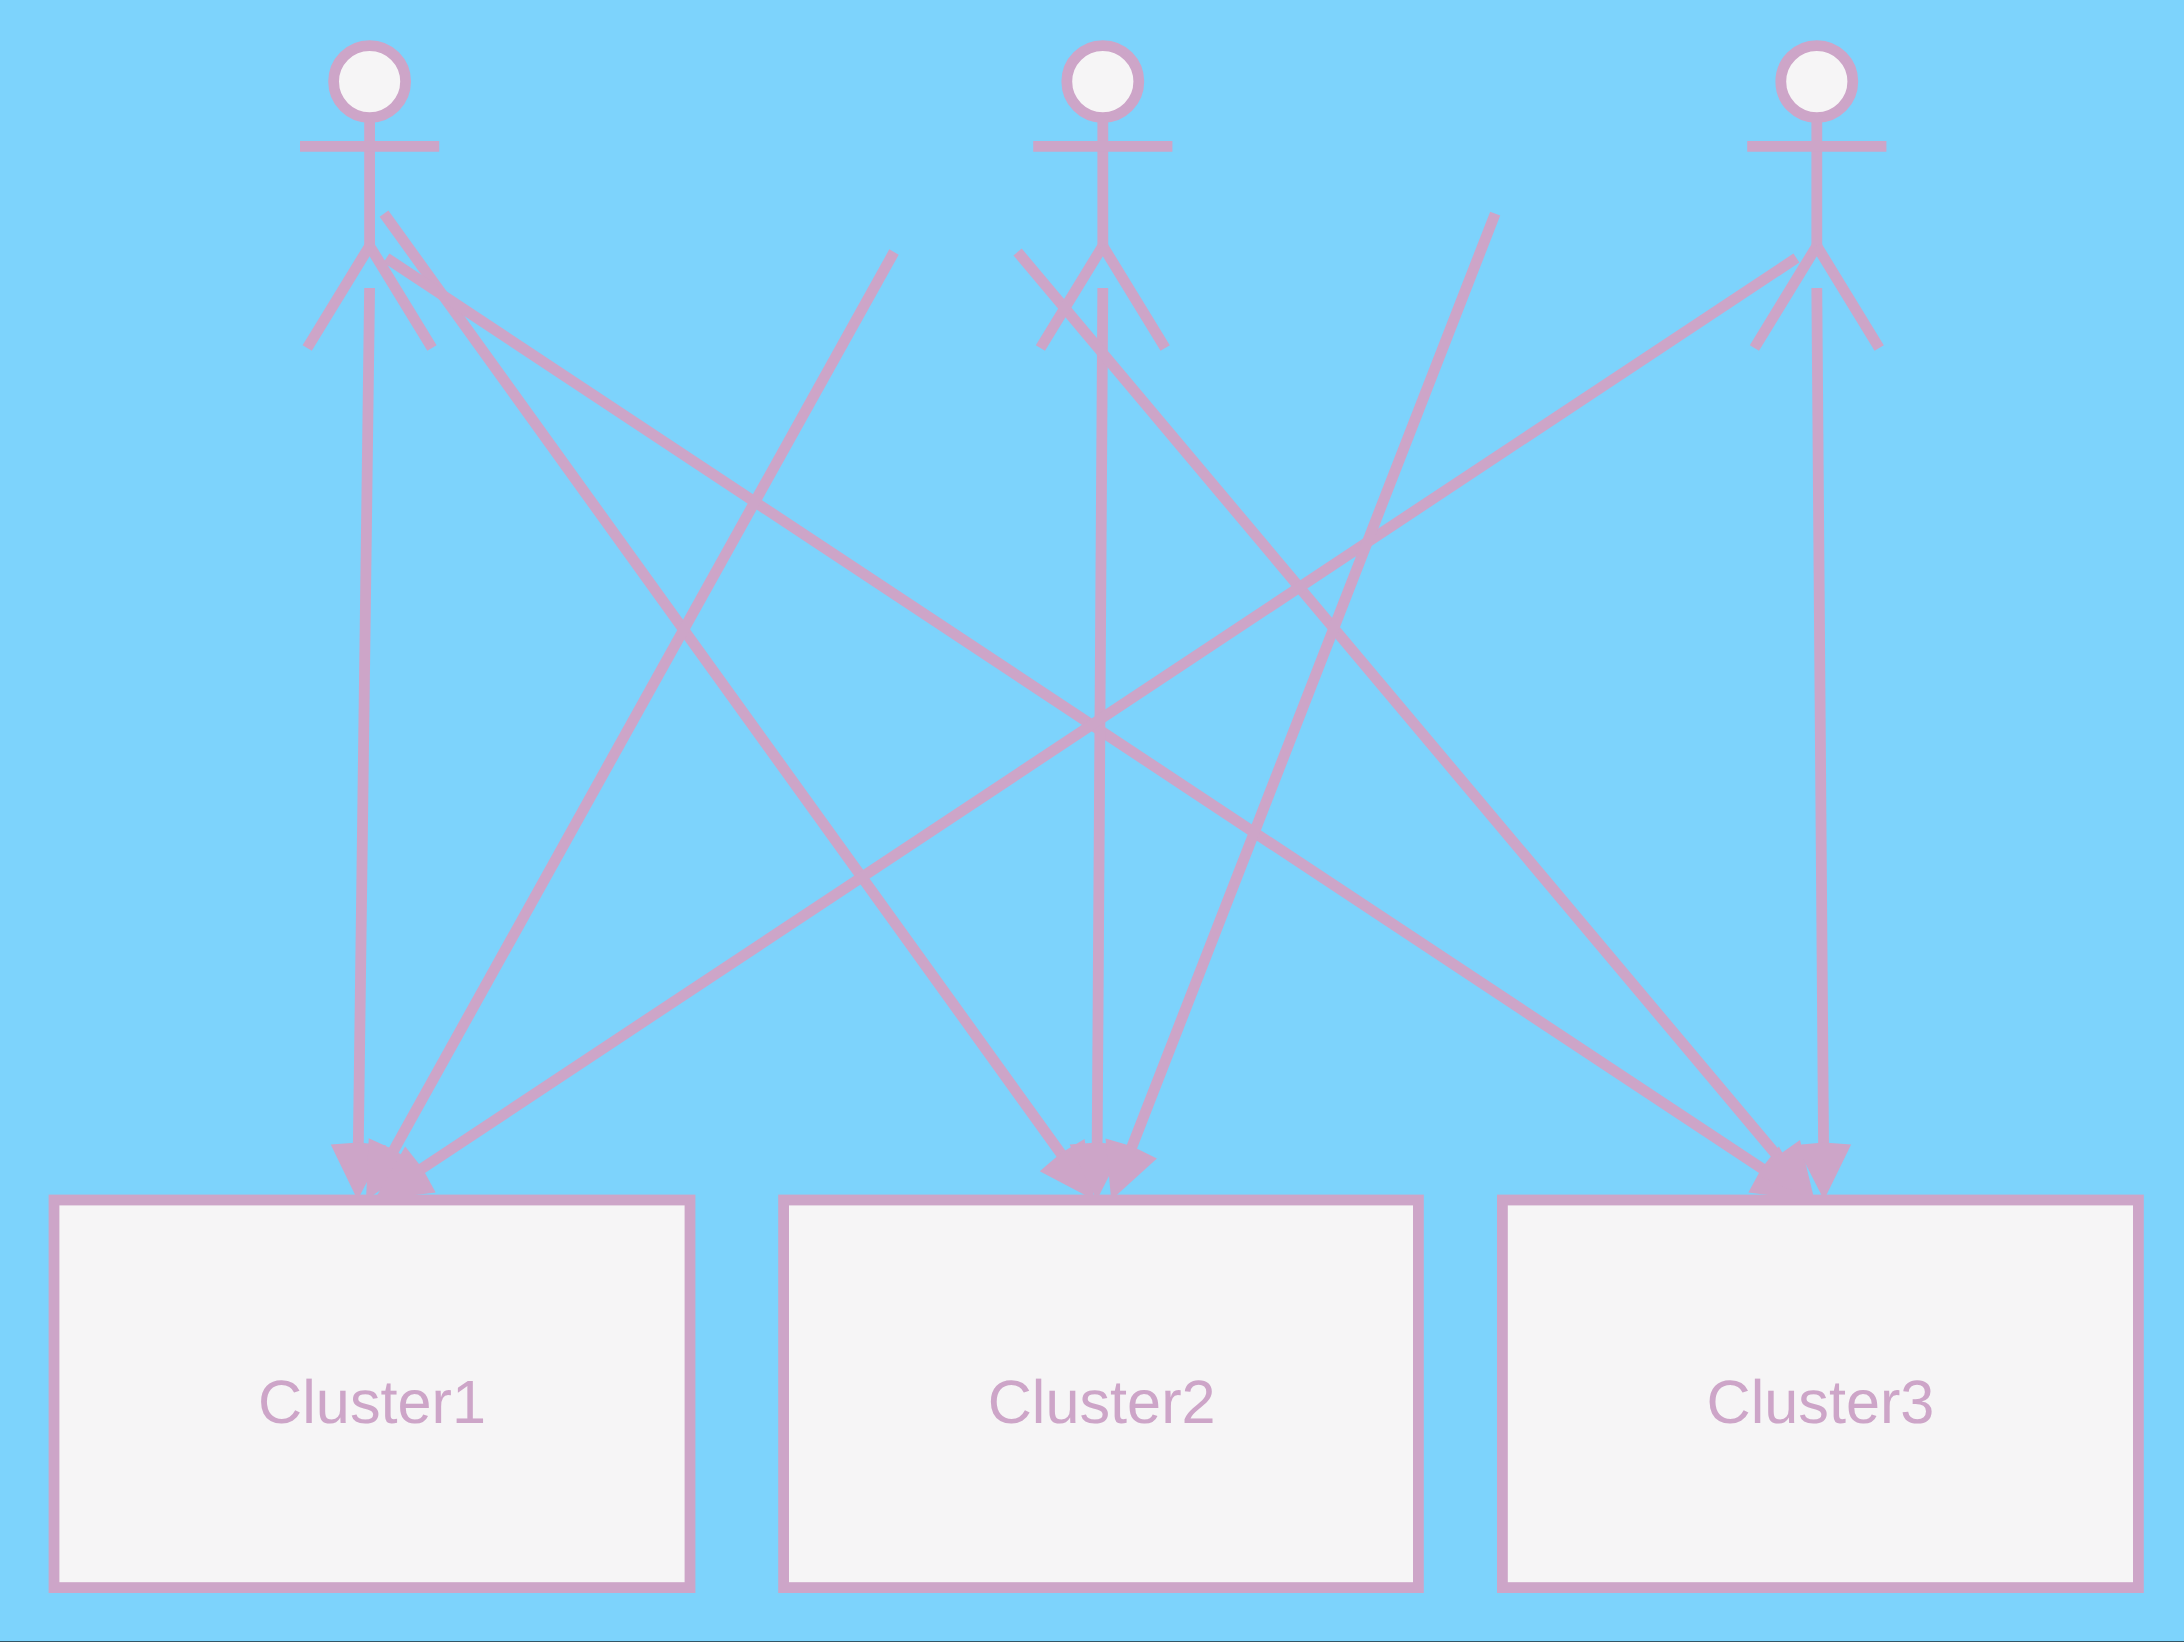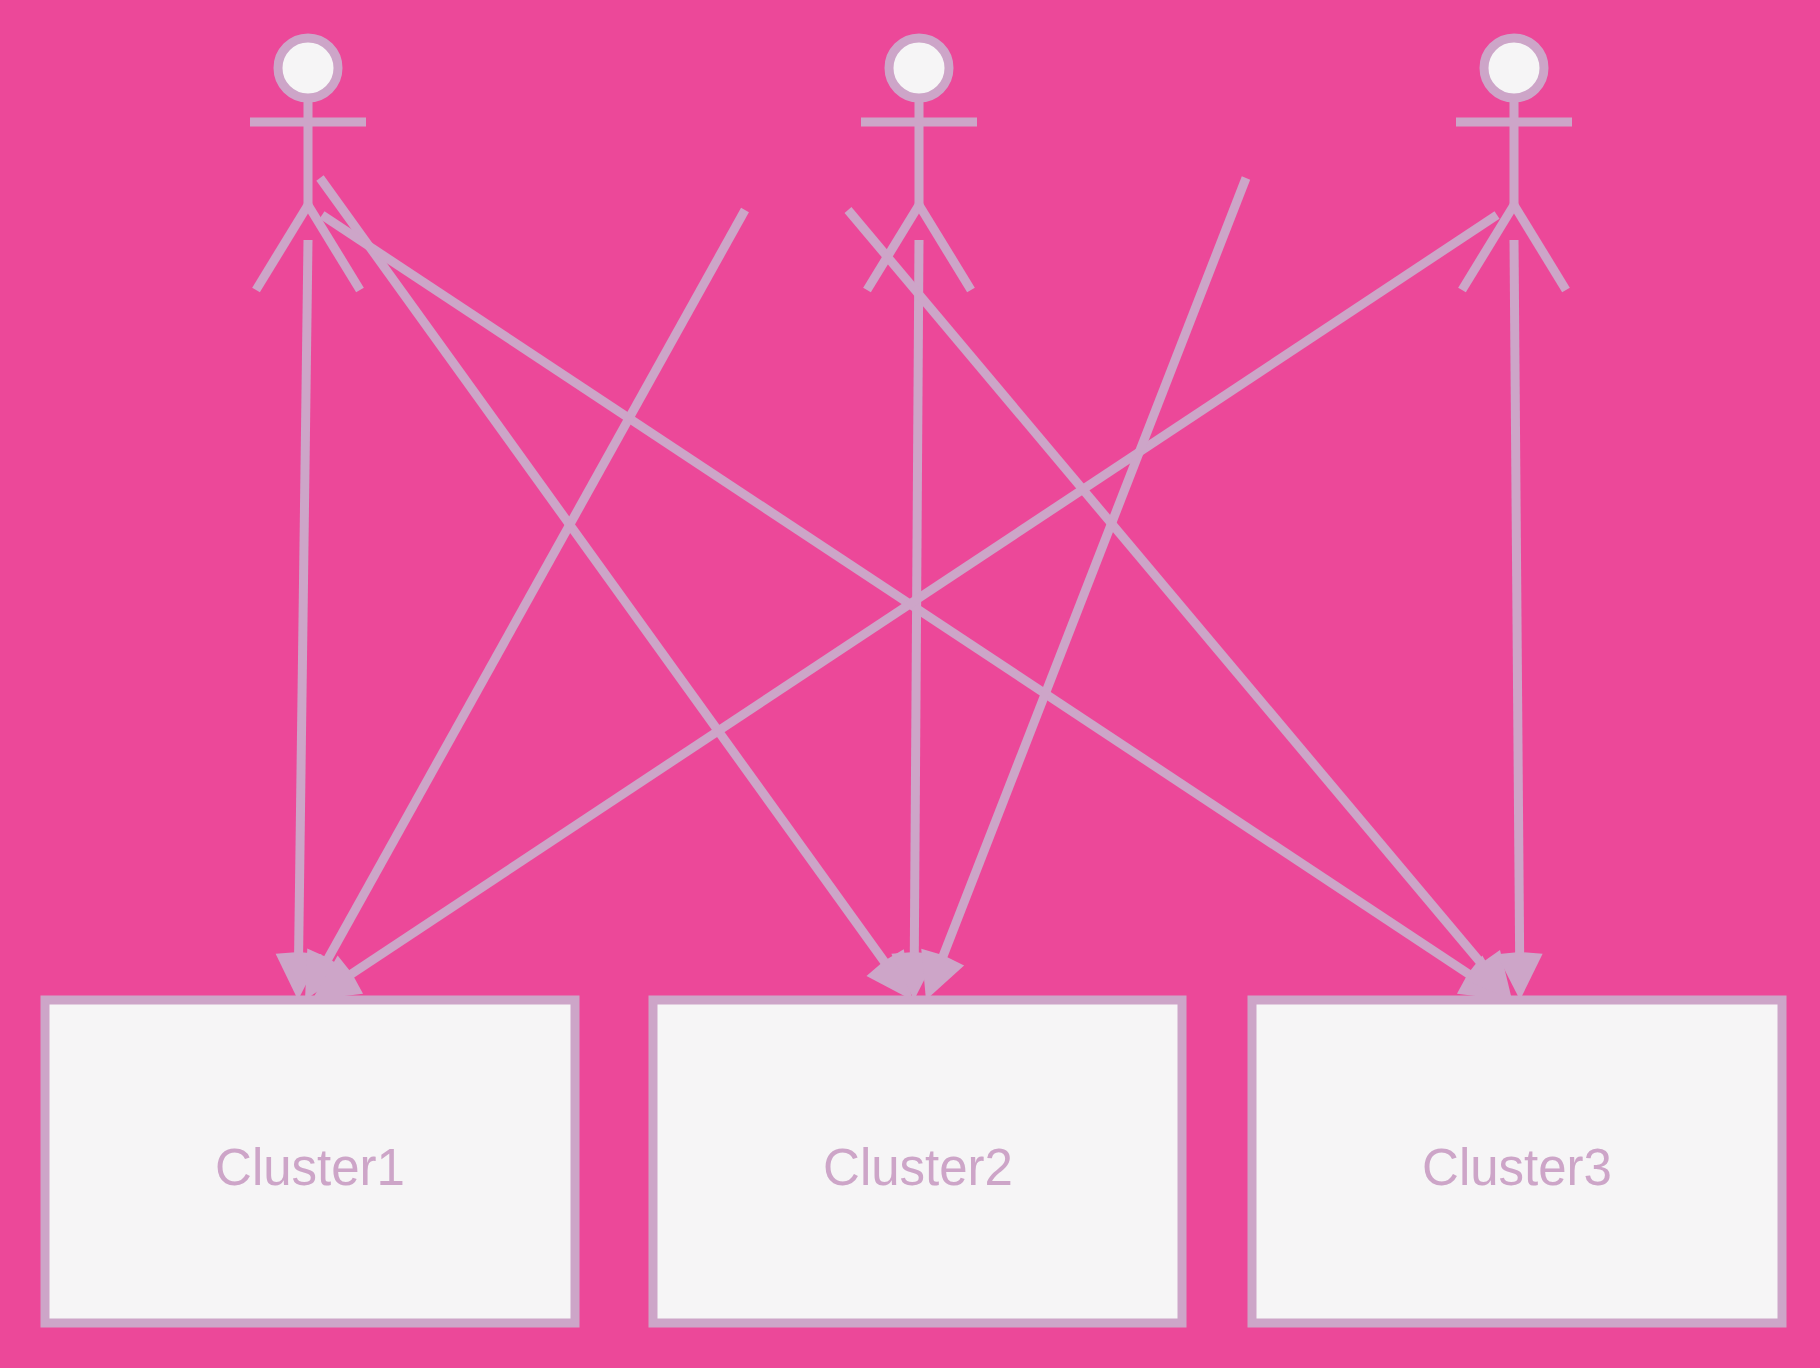--- a/index.html
+++ b/index.html
@@ -11,21 +11,21 @@
   body {
     width: 1820px;
     height: 1368px;
     overflow: hidden;
     font-family: "Liberation Sans", sans-serif;
   }
   #diagram-canvas {
     position: relative;
     width: 1820px;
     height: 1368px;
-    background: #ec4899;
+    background: #7dd3fc;
   }
   svg#diagram-svg {
     position: absolute;
     top: 0;
     left: 0;
     width: 1820px;
     height: 1368px;
     display: block;
   }
   .cluster-label {

